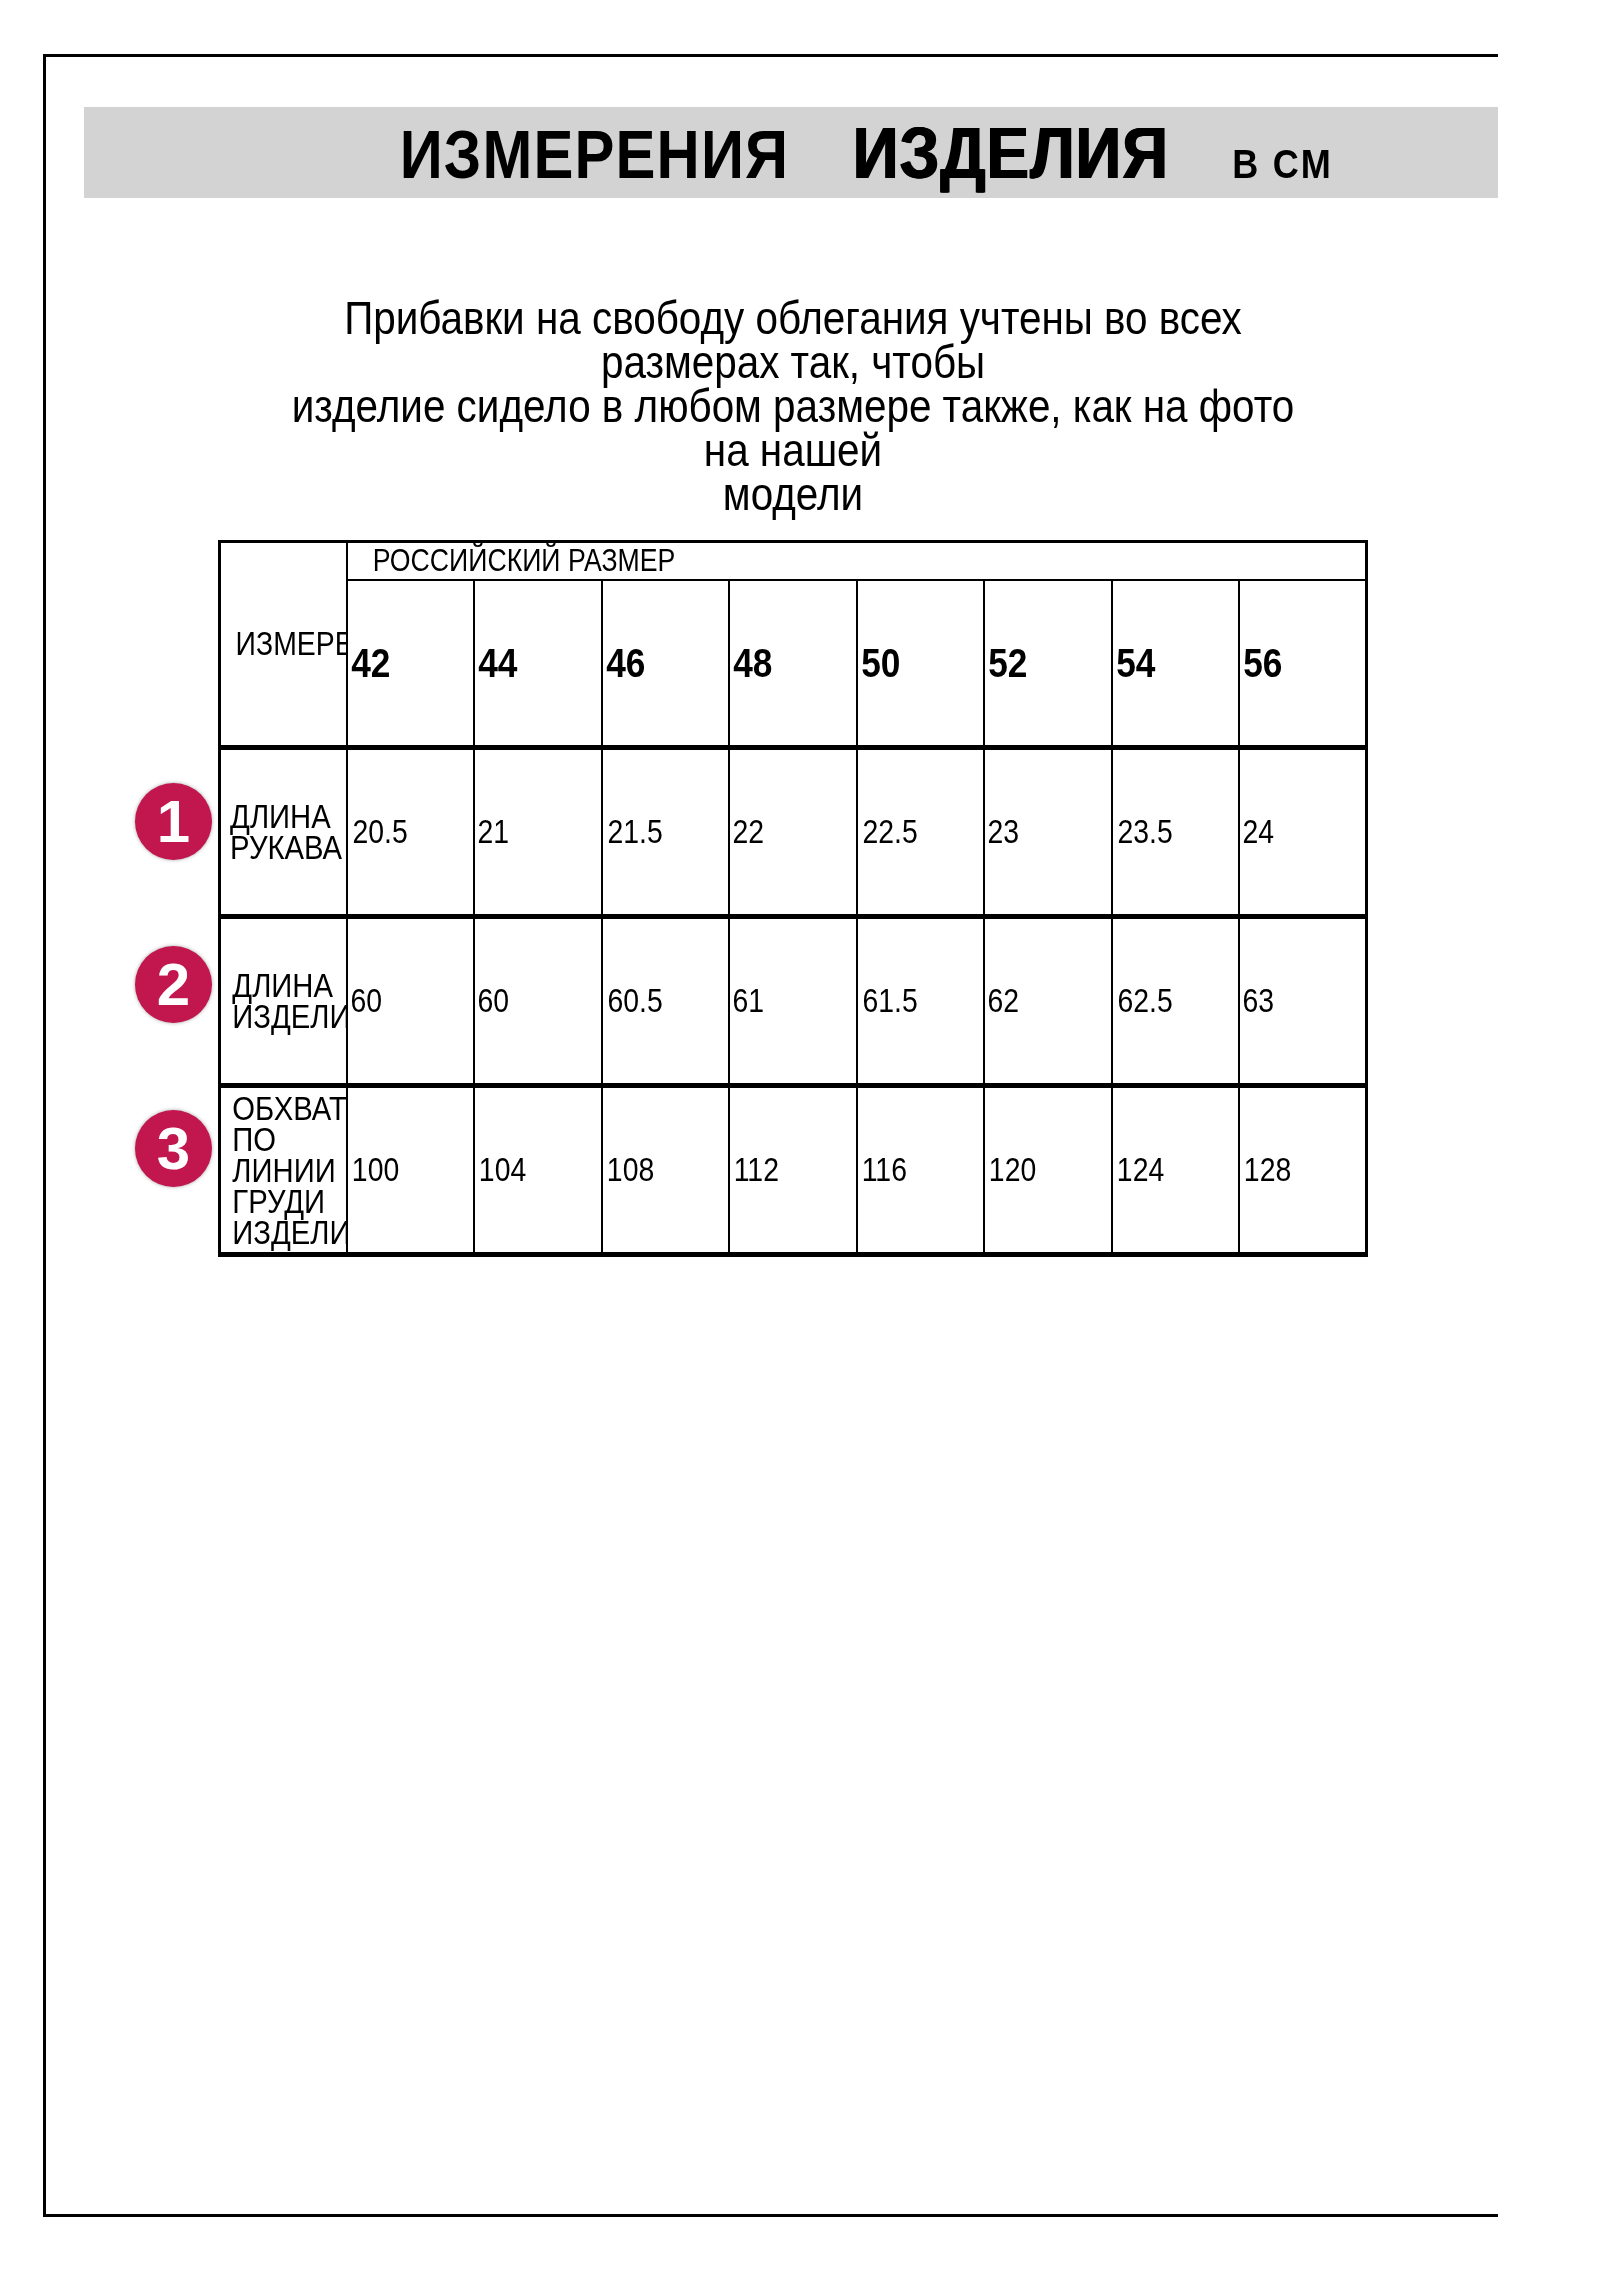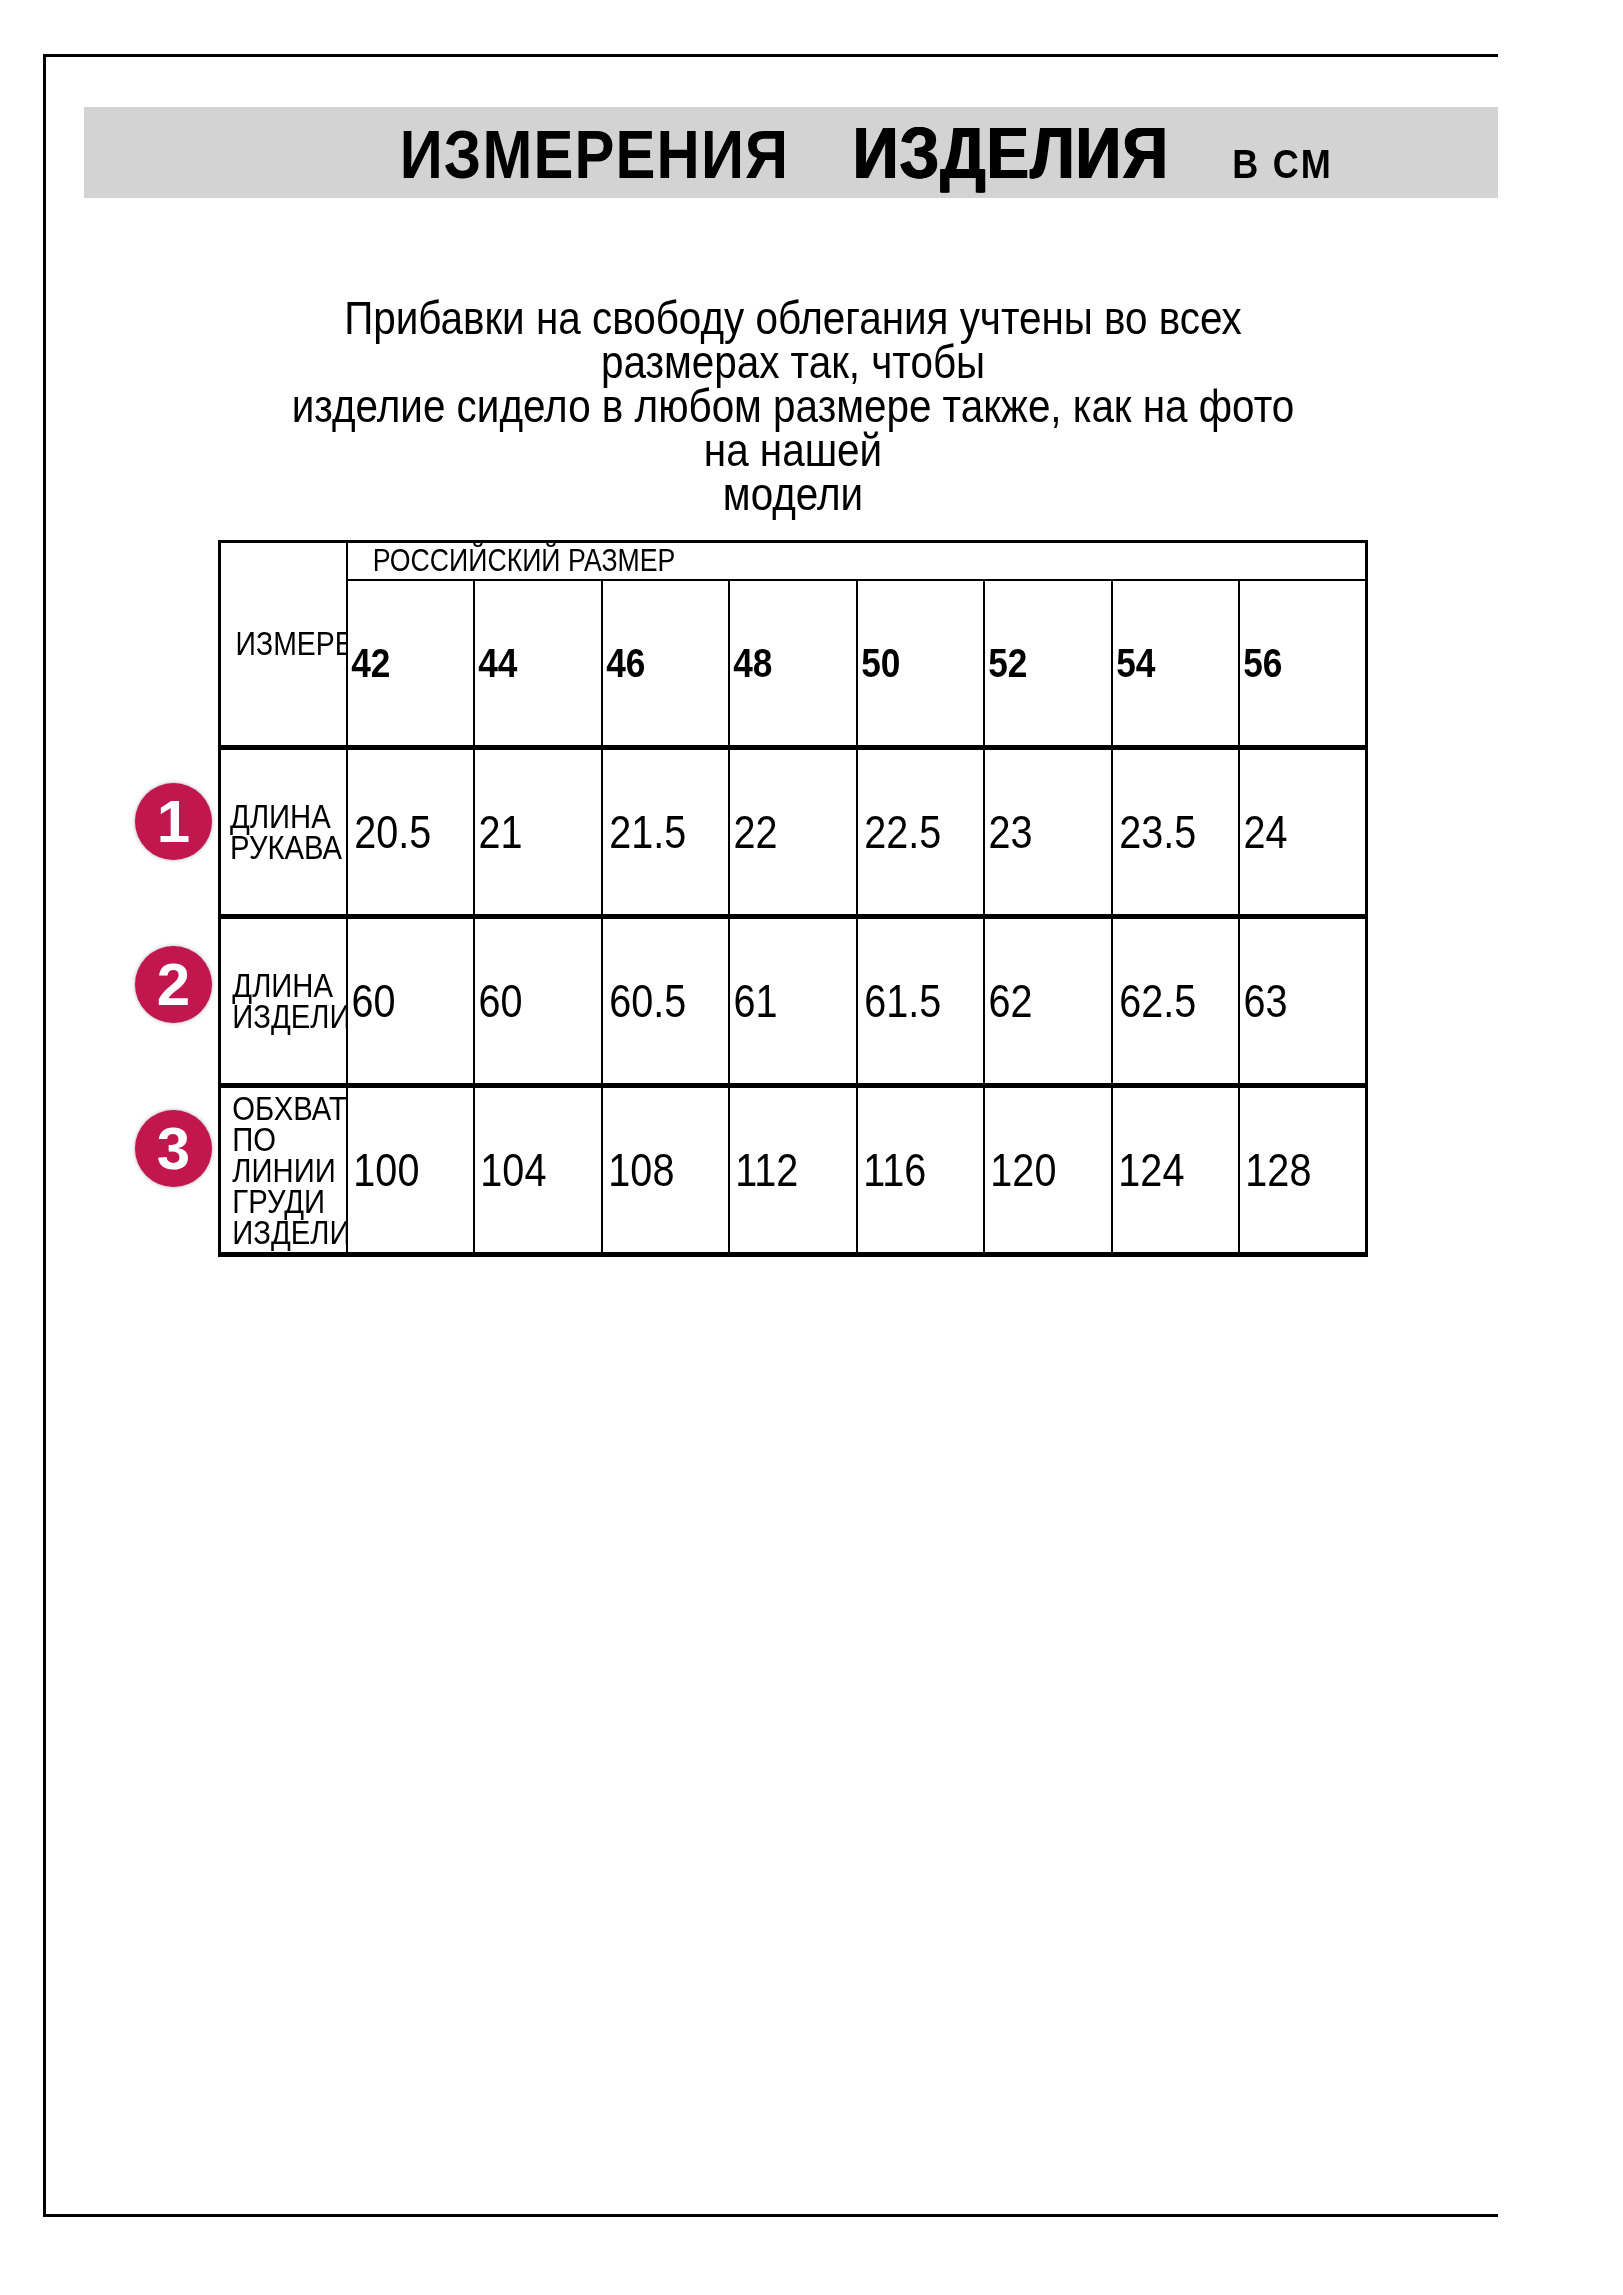--- a/index.html
+++ b/index.html
@@ -83,21 +83,21 @@
     vertical-align: middle;
     padding: 0;
     overflow: hidden;
   }
   td.corner    { font-size: 33px; font-weight: 400; }
   td.rus-size  { height: 36px; font-size: 31px; font-weight: 400; border-bottom: 5.2px solid #000; }
   tr.size-row td { height: 164px; font-size: 41px; font-weight: 700; }
   tr.data-row td { height: 164px; border-top: 5.2px solid #000; }
   tr.data-row:last-child td { border-bottom: 5.2px solid #000; }
   td.rlabel { font-size: 34px; font-weight: 400; line-height: 31px; }
-  td.val    { font-size: 46px; font-weight: 400; }
+  td.val    { font-size: 33px; font-weight: 400; }
 
   .circle {
     position: absolute;
     left: 135px;
     width: 77px; height: 77px;
     border-radius: 50%;
     background: #c2164f;
     color: #ffffff;
     display: flex;
     align-items: center;

